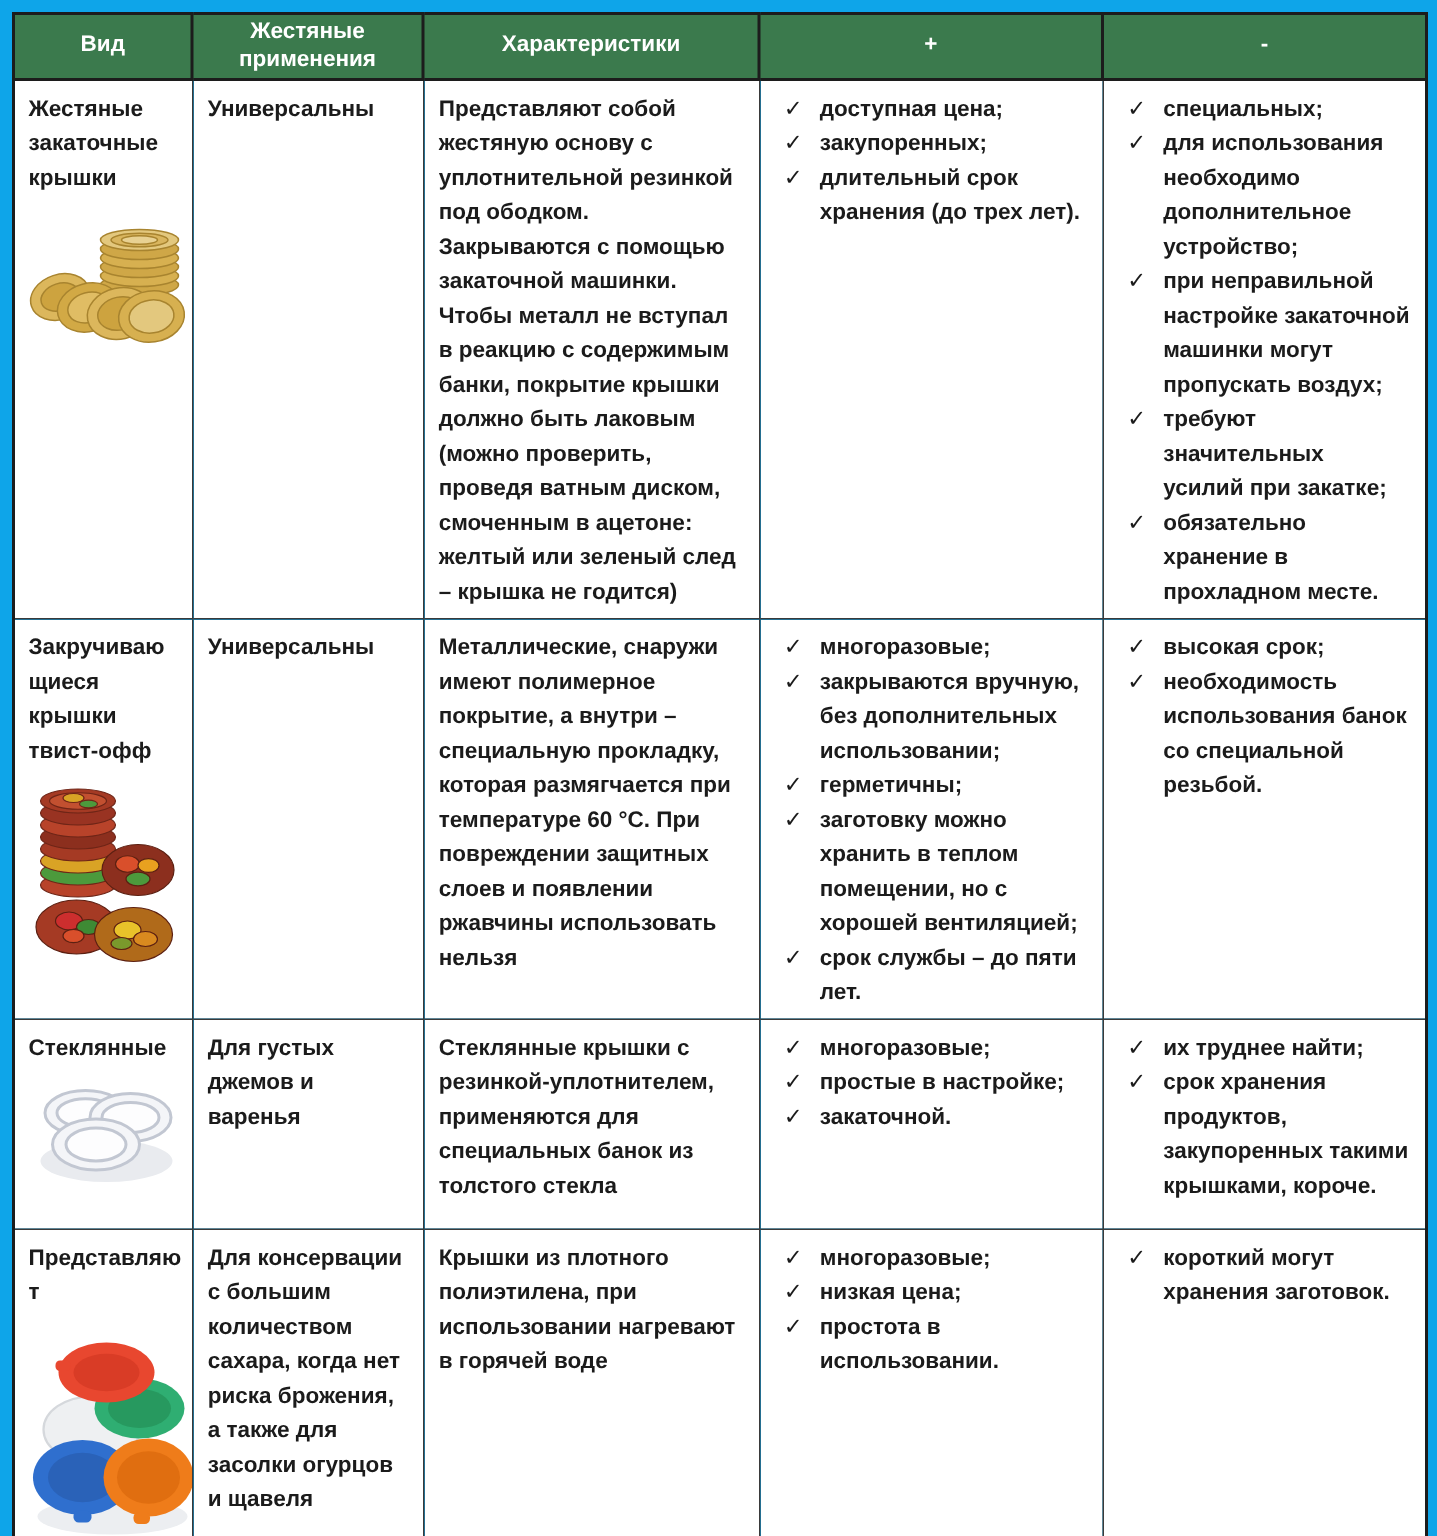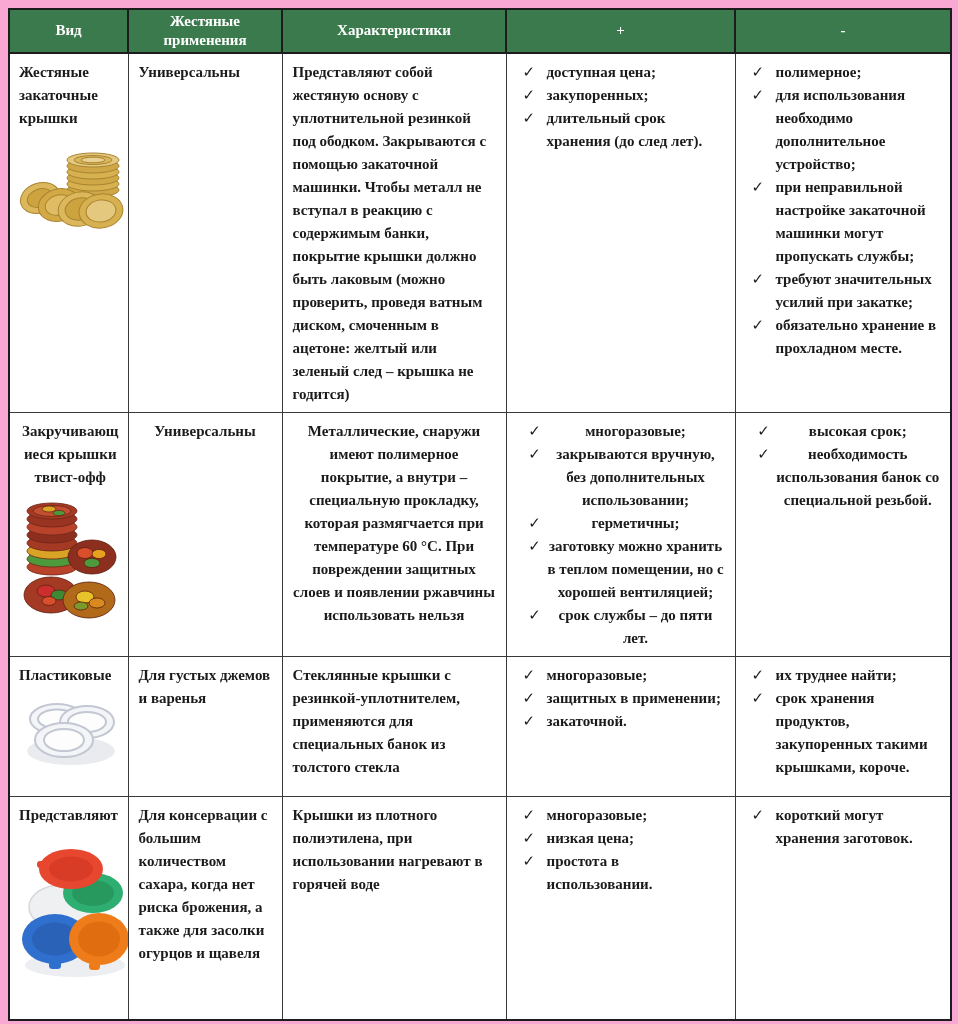--- a/index.html
+++ b/index.html
@@ -1,22 +1,22 @@
 <!DOCTYPE html>
 <html><head>
 <meta charset="utf-8">
 <style>
   * { box-sizing: border-box; }
   html, body { margin: 0; padding: 0; background: #ffffff; }
   .page {
     position: relative;
     width: 958px;
     height: 1024px;
-    background: #f9a8d4;
-    font-family: Liberation Serif, serif;
+    background: #0ea5e9;
+    font-family: Liberation Sans, sans-serif;
   }
   table.lids {
     position: absolute;
     left: 8px;
     top: 8px;
     width: 942px;
     border-collapse: collapse;
     table-layout: fixed;
     border: 2px solid #1c1c1c;
   }
@@ -43,21 +43,21 @@
     vertical-align: top;
     padding: 7px 10px 6px 10px;
     font-size: 15px;
     font-weight: 700;
     color: #1b1b1b;
     line-height: 23px;
     background: #ffffff;
     overflow: hidden;
   }
   tr.r1 { height: 357px; }
-  tr.r2 { height: 243px; text-align: center; }
+  tr.r2 { height: 243px; }
   tr.r3 { height: 140px; }
   tr.r4 { height: 224px; }
 
   td.type { padding-left: 9px; padding-right: 6px; overflow-wrap: break-word; }
   .photo { margin-top: 6px; }
   .photo svg { display: block; }
 
   ul.checks {
     list-style: none;
     margin: 0;
@@ -137,37 +137,37 @@
             <li>
                 <span class="check">✓</span>
                 <span class="item-text">доступная цена;</span>
               </li>
             <li>
                 <span class="check">✓</span>
                 <span class="item-text">закупоренных;</span>
               </li>
             <li>
                 <span class="check">✓</span>
-                <span class="item-text">длительный срок хранения (до след лет).</span>
-              </li>
-          </ul>
-        </td>
-        <td>
-          <ul class="checks">
-            <li>
-                <span class="check">✓</span>
-                <span class="item-text">полимерное;</span>
+                <span class="item-text">длительный срок хранения (до трех лет).</span>
+              </li>
+          </ul>
+        </td>
+        <td>
+          <ul class="checks">
+            <li>
+                <span class="check">✓</span>
+                <span class="item-text">специальных;</span>
               </li>
             <li>
                 <span class="check">✓</span>
                 <span class="item-text">для использования необходимо дополнительное устройство;</span>
               </li>
             <li>
                 <span class="check">✓</span>
-                <span class="item-text">при неправильной настройке закаточной машинки могут пропускать службы;</span>
+                <span class="item-text">при неправильной настройке закаточной машинки могут пропускать воздух;</span>
               </li>
             <li>
                 <span class="check">✓</span>
                 <span class="item-text">требуют значительных усилий при закатке;</span>
               </li>
             <li>
                 <span class="check">✓</span>
                 <span class="item-text">обязательно хранение в прохладном месте.</span>
               </li>
           </ul>
@@ -252,21 +252,21 @@
             <li>
                 <span class="check">✓</span>
                 <span class="item-text">необходимость использования банок со специальной резьбой.</span>
               </li>
           </ul>
         </td>
       </tr>
 
       <tr class="r3">
         <td class="type">
-          <span>Пластиковые</span>
+          <span>Стеклянные</span>
           <div class="photo">
             <svg width="104" height="78" viewBox="0 0 104 78">
               <ellipse cx="52" cy="58" rx="44" ry="14" fill="#e9ebef"></ellipse>
               <g fill="#f4f5f8" stroke="#c2c7d2" stroke-width="2">
                 <ellipse cx="38" cy="26" rx="27" ry="15"></ellipse>
                 <ellipse cx="38" cy="26" rx="19" ry="9.5" fill="#fdfdfe"></ellipse>
                 <ellipse cx="68" cy="29" rx="27" ry="16"></ellipse>
                 <ellipse cx="68" cy="29" rx="19" ry="10" fill="#fdfdfe"></ellipse>
                 <ellipse cx="45" cy="47" rx="29" ry="17"></ellipse>
                 <ellipse cx="45" cy="47" rx="20" ry="11" fill="#fdfdfe"></ellipse>
@@ -281,21 +281,21 @@
           <span>Стеклянные крышки с резинкой-уплотнителем, применяются для специальных банок из толстого стекла</span>
         </td>
         <td>
           <ul class="checks">
             <li>
                 <span class="check">✓</span>
                 <span class="item-text">многоразовые;</span>
               </li>
             <li>
                 <span class="check">✓</span>
-                <span class="item-text">защитных в применении;</span>
+                <span class="item-text">простые в настройке;</span>
               </li>
             <li>
                 <span class="check">✓</span>
                 <span class="item-text">закаточной.</span>
               </li>
           </ul>
         </td>
         <td>
           <ul class="checks">
             <li>

